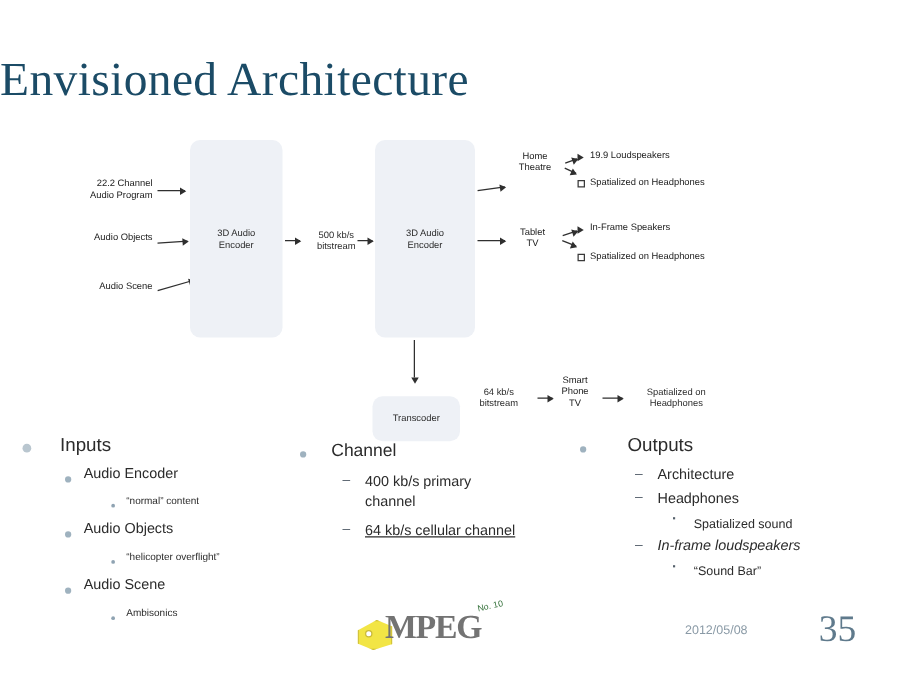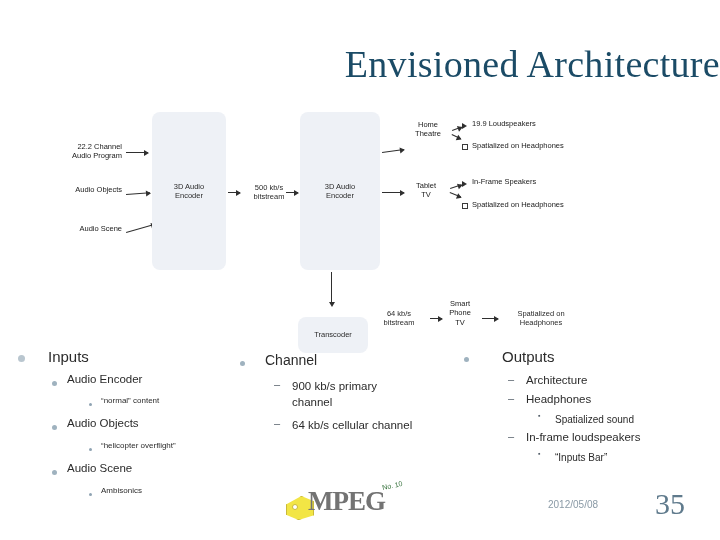--- a/index.html
+++ b/index.html
@@ -7,21 +7,21 @@
     width:720px;height:540px;overflow:hidden;
     background:#ffffff;
     font-family:"Liberation Sans", sans-serif;
     position:relative;
   }
   .slide{position:absolute;left:0;top:0;width:720px;height:540px;}
 
   
   .title{
     position:absolute;left:0;top:42px;width:720px;
-    text-align:right;
+    text-align:left;
     font-family:"Liberation Serif", serif;
     font-size:38px;
     color:#1b4b66;
     letter-spacing:0.3px;
   }
 
   
   .diagram{position:absolute;left:0;top:108px;width:720px;height:235px;}
   .dbox{
     position:absolute;
@@ -212,42 +212,42 @@
     <div class="lv2" style="position:absolute;left:55px;top:114px;">Audio Scene</div>
     <div class="dot-small" style="left:77px;top:145px;"></div>
     <div class="lv3" style="position:absolute;left:89px;top:138px;">Ambisonics</div>
   </div>
 
   <div class="col" style="left:232px;top:352px;width:230px;">
     <div class="b2" style="left:8px;top:9px;"></div>
     <div class="lv1" style="position:absolute;left:33px;top:0px;font-size:14px;">Channel</div>
 
     <div class="dash" style="left:42px;top:26px;">–</div>
-    <div class="lv2" style="position:absolute;left:60px;top:27px;width:110px;line-height:1.35;">900 kb/s primary channel</div>
+    <div class="lv2" style="position:absolute;left:60px;top:27px;width:110px;line-height:1.35;">400 kb/s primary channel</div>
 
     <div class="dash" style="left:42px;top:65px;">–</div>
-    <div class="lv2" style="position:absolute;left:60px;top:66px;width:170px;line-height:1.35;">64 kb/s cellular channel</div>
+    <div class="lv2" style="position:absolute;left:60px;top:66px;width:170px;line-height:1.35;text-decoration:underline;">64 kb/s cellular channel</div>
   </div>
 
   <div class="col" style="left:458px;top:348px;width:256px;">
     <div class="b2" style="left:6px;top:9px;"></div>
     <div class="lv1" style="position:absolute;left:44px;top:0px;">Outputs</div>
 
     <div class="dash" style="left:50px;top:25px;">–</div>
     <div class="lv2" style="position:absolute;left:68px;top:26px;">Architecture</div>
 
     <div class="dash" style="left:50px;top:44px;">–</div>
     <div class="lv2" style="position:absolute;left:68px;top:45px;">Headphones</div>
     <div class="sqsm" style="left:80px;top:64px;">▪</div>
     <div class="lv4" style="position:absolute;left:97px;top:66px;">Spatialized sound</div>
 
     <div class="dash" style="left:50px;top:82px;">–</div>
-    <div class="lv2" style="position:absolute;left:68px;top:83px;">In-frame loudspeakers</div>
+    <div class="lv2" style="position:absolute;left:68px;top:83px;font-style:italic;">In-frame loudspeakers</div>
     <div class="sqsm" style="left:80px;top:102px;">▪</div>
-    <div class="lv4" style="position:absolute;left:97px;top:104px;">“Inputs Bar”</div>
+    <div class="lv4" style="position:absolute;left:97px;top:104px;">“Sound Bar”</div>
   </div>
 
   <div class="footer-date">2012/05/08</div>
   <div class="page-num">35</div>
 
   <div class="logo">
     <div class="logo-tag"></div>
     <div class="logo-tag-hole"></div>
     <div class="logo-text">MPEG</div>
     <div class="logo-sub">No. 10</div>

